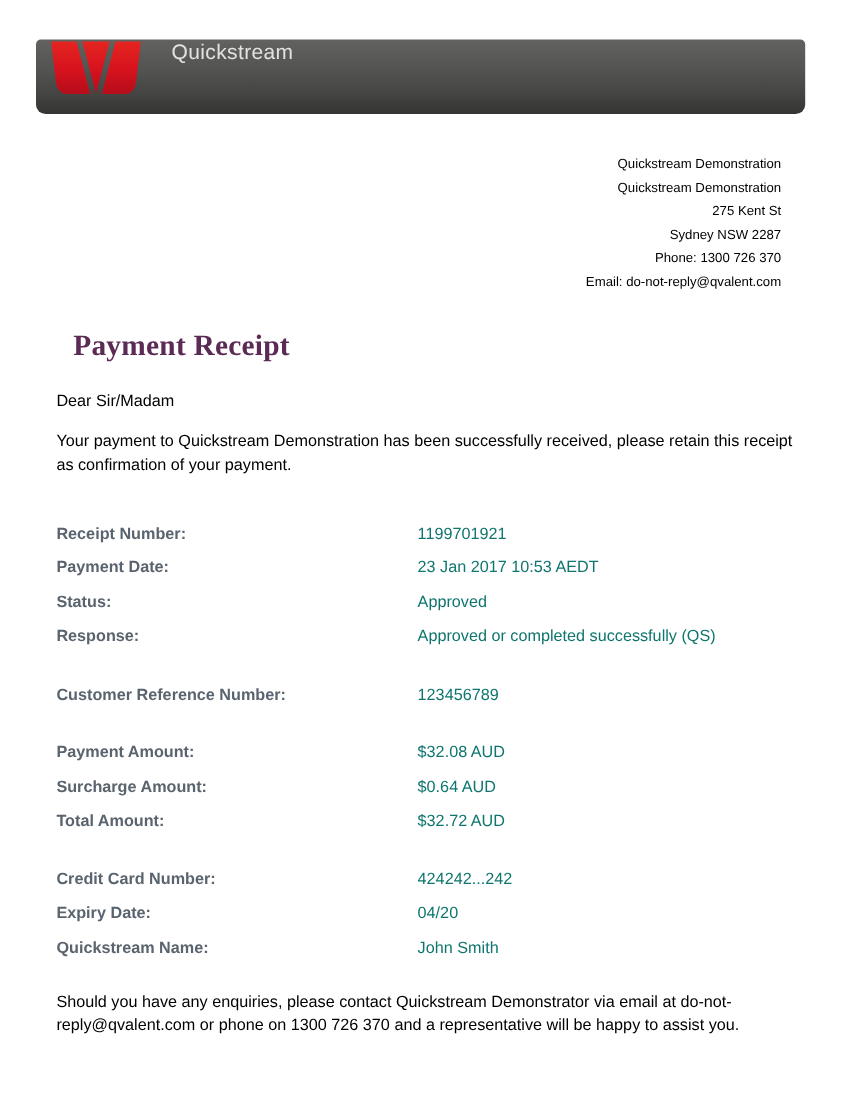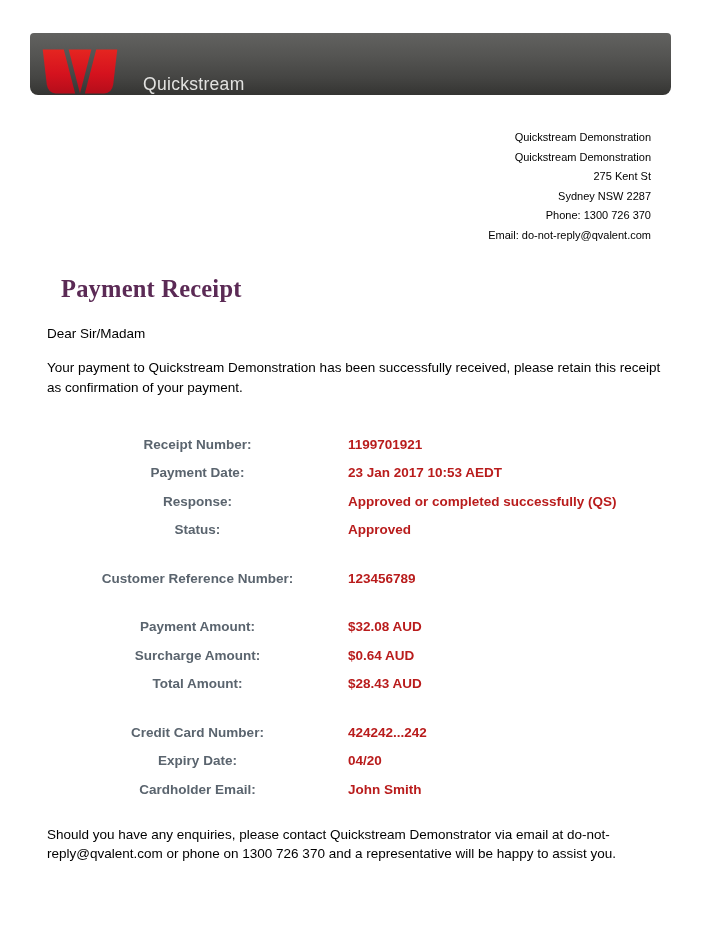--- a/index.html
+++ b/index.html
@@ -14,21 +14,21 @@
   }
   .page { width: 720px; height: 926px; }
 
   
   .header {
     margin: 33px 30px 0 30px;
     width: 641px; height: 62px;
     border-radius: 4px 4px 8px 8px;
     background: linear-gradient(180deg, #626260 0%, #545452 38%, #454543 72%, #343432 100%);
     display: flex;
-    align-items: flex-end;
+    align-items: flex-start;
     box-sizing: border-box;
   }
   .logo-wrap { margin-left: 9px; width: 82px; height: 47px; display: block; }
   .logo-wrap svg { width: 82px; height: 47px; display: block; }
   .brand {
     color: #e2e2e0;
     font-size: 17.5px;
     margin-left: 22px;
     letter-spacing: 0.3px;
   }
@@ -56,28 +56,28 @@
 
   .intro {
     margin: 17px 0 0 47px;
     width: 620px;
     line-height: 19.5px;
   }
 
   
   .fields { margin: 33px 0 0 47px; }
   .group + .group { margin-top: 20px; }
-  .row { display: flex; height: 28.5px; align-items: center; text-align: center; }
+  .row { display: flex; height: 28.5px; align-items: center; }
   .label {
     width: 301px;
     font-weight: bold;
     color: #5a646e;
     flex: 0 0 301px;
   }
-  .value { color: #b91c1c; font-weight: bold; }
+  .value { color: #0f766e; }
 
   .enquiries {
     margin: 21px 0 0 47px;
     width: 630px;
     line-height: 19.5px;
   }
 </style>
 </head>
 <body>
 
@@ -121,26 +121,26 @@
     <div class="group">
       <div class="row">
         <span class="label">Receipt Number:</span>
         <span class="value">1199701921</span>
       </div>
       <div class="row">
         <span class="label">Payment Date:</span>
         <span class="value">23 Jan 2017 10:53 AEDT</span>
       </div>
       <div class="row">
+        <span class="label">Status:</span>
+        <span class="value">Approved</span>
+      </div>
+      <div class="row">
         <span class="label">Response:</span>
         <span class="value">Approved or completed successfully (QS)</span>
-      </div>
-      <div class="row">
-        <span class="label">Status:</span>
-        <span class="value">Approved</span>
       </div>
     </div>
 
     <div class="group">
       <div class="row">
         <span class="label">Customer Reference Number:</span>
         <span class="value">123456789</span>
       </div>
     </div>
 
@@ -148,35 +148,35 @@
       <div class="row">
         <span class="label">Payment Amount:</span>
         <span class="value">$32.08 AUD</span>
       </div>
       <div class="row">
         <span class="label">Surcharge Amount:</span>
         <span class="value">$0.64 AUD</span>
       </div>
       <div class="row">
         <span class="label">Total Amount:</span>
-        <span class="value">$28.43 AUD</span>
+        <span class="value">$32.72 AUD</span>
       </div>
     </div>
 
     <div class="group">
       <div class="row">
         <span class="label">Credit Card Number:</span>
         <span class="value">424242...242</span>
       </div>
       <div class="row">
         <span class="label">Expiry Date:</span>
         <span class="value">04/20</span>
       </div>
       <div class="row">
-        <span class="label">Cardholder Email:</span>
+        <span class="label">Quickstream Name:</span>
         <span class="value">John Smith</span>
       </div>
     </div>
 
   </div>
 
   <div class="enquiries">Should you have any enquiries, please contact Quickstream Demonstrator via email at do-not-reply@qvalent.com or phone on 1300 726 370 and a representative will be happy to assist you.</div>
 
 </div>
 

